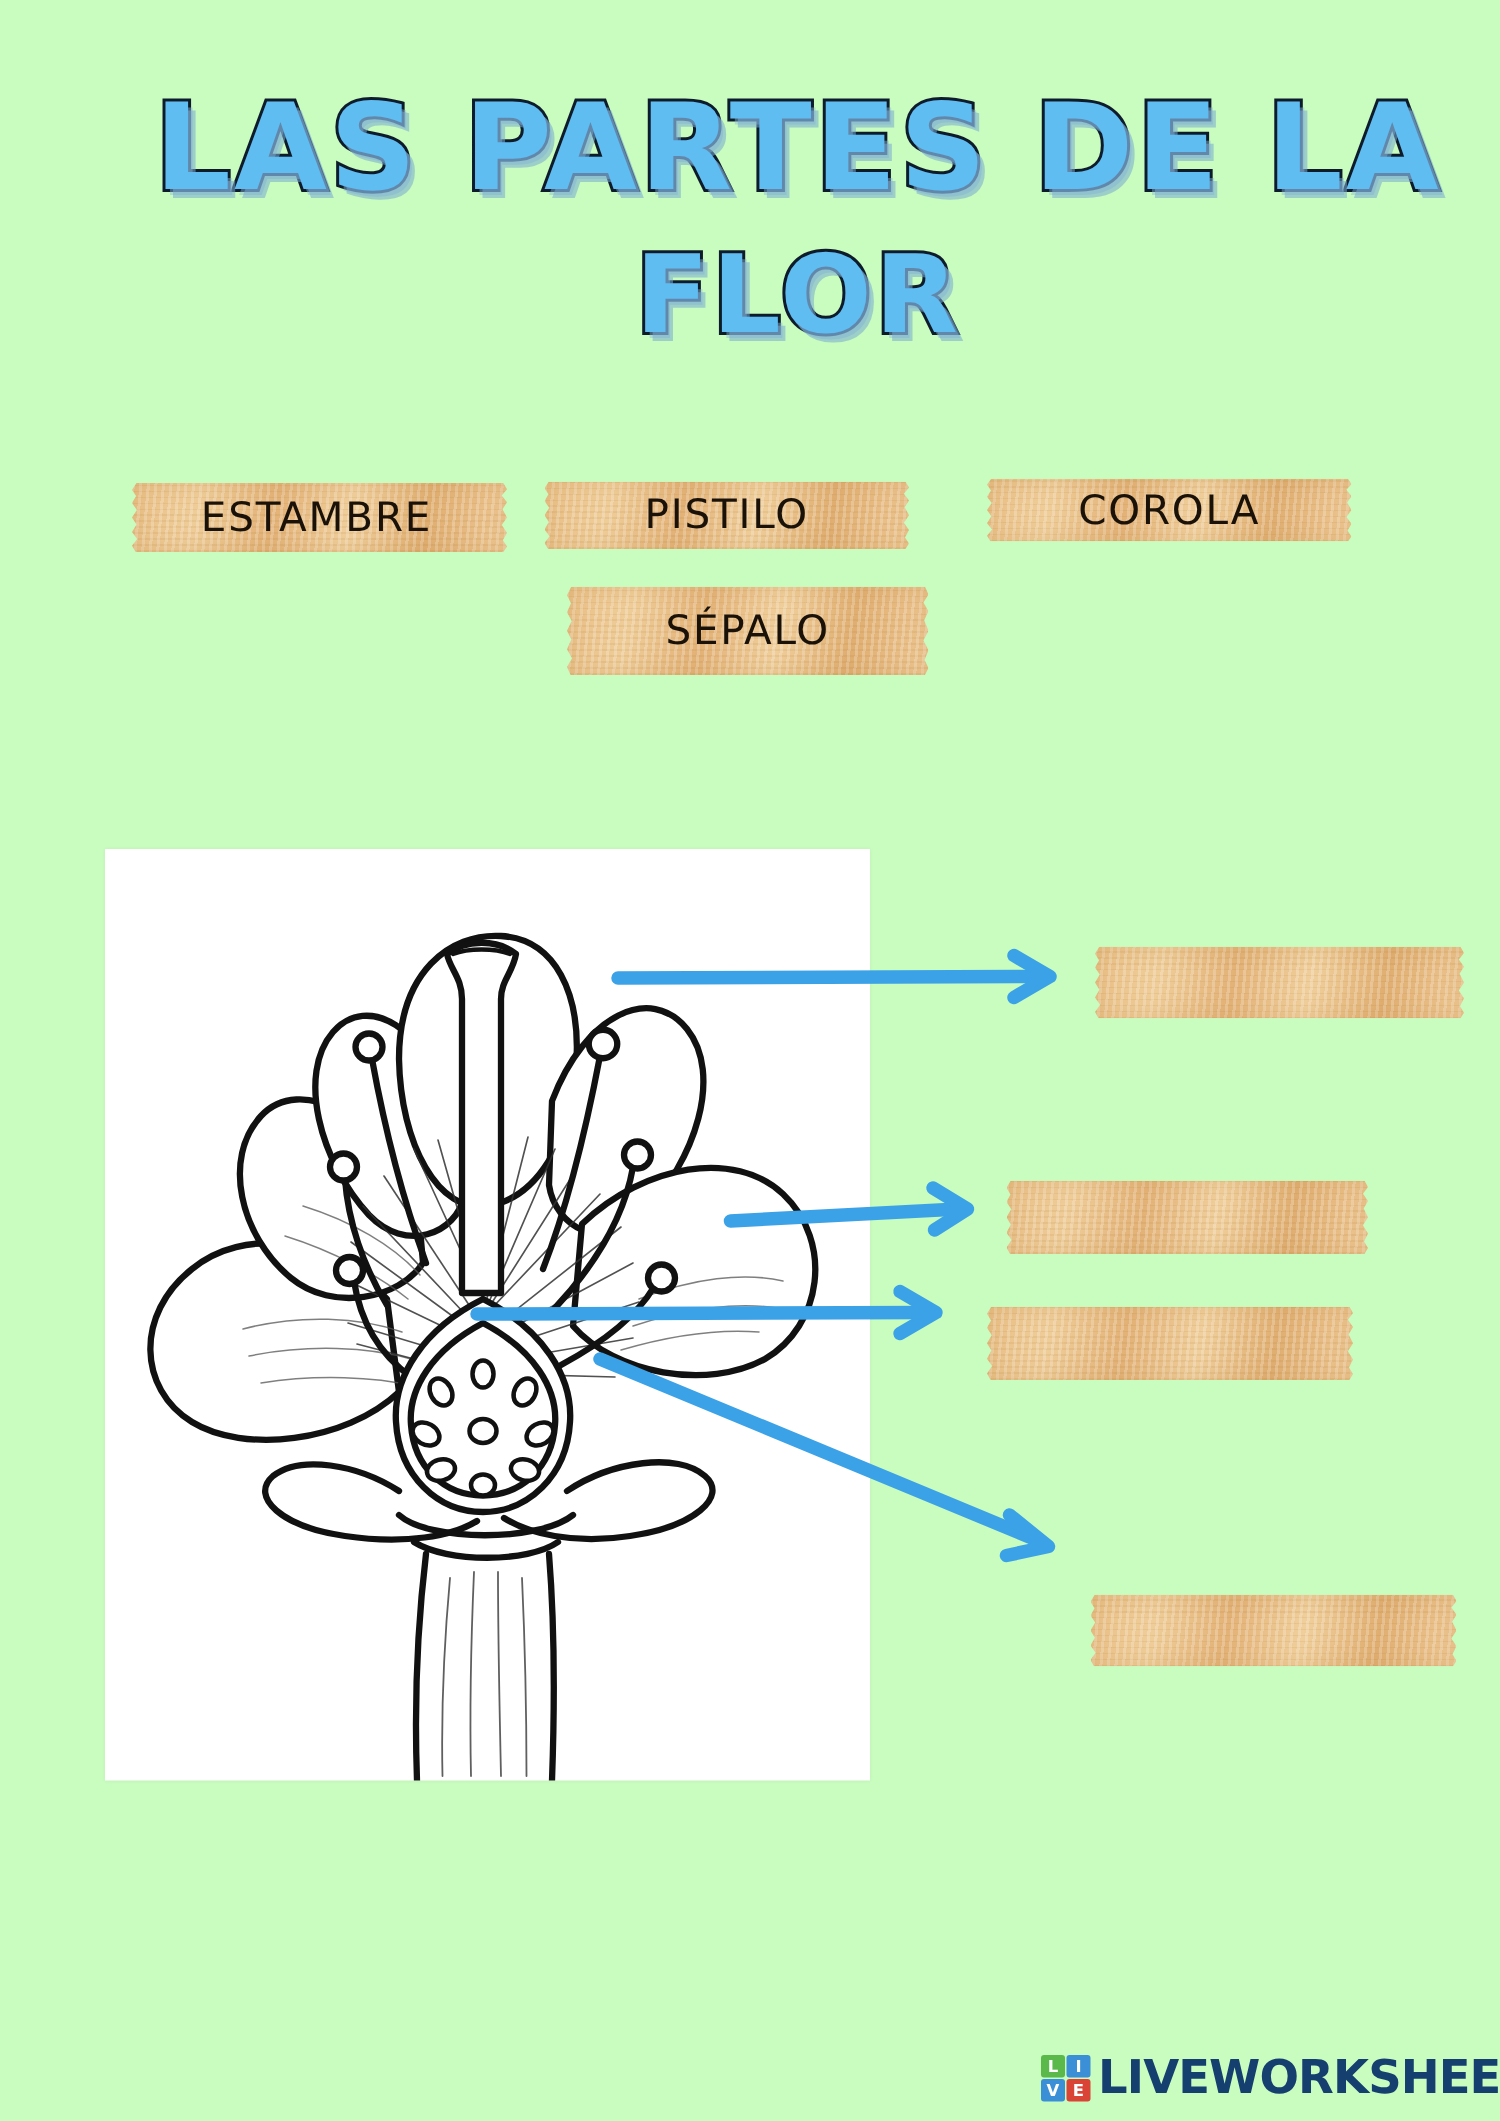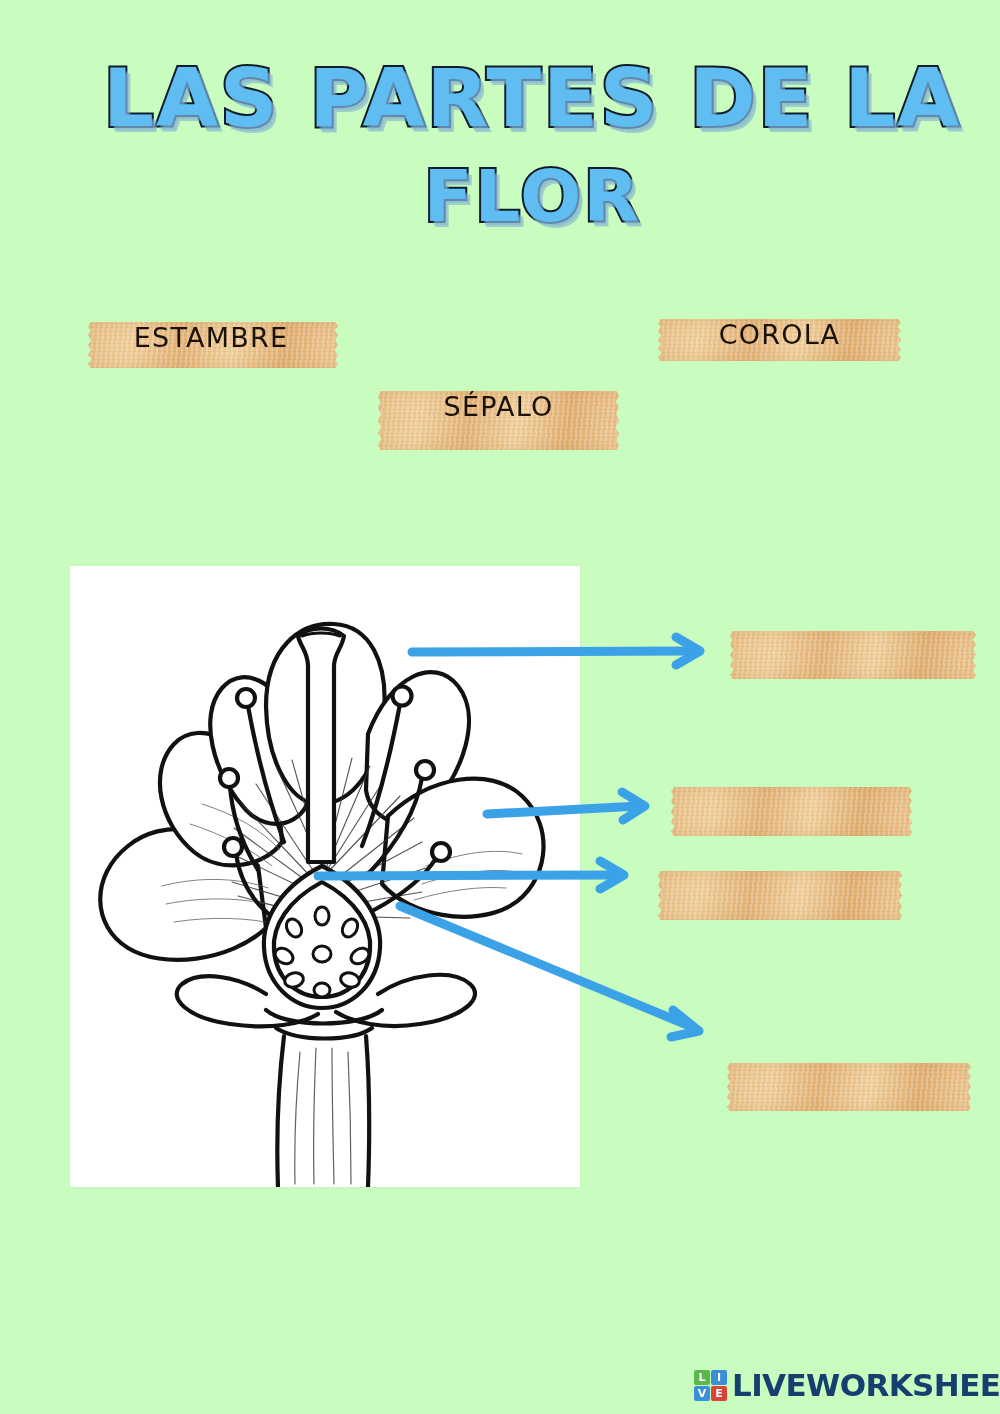--- a/index.html
+++ b/index.html
@@ -34,21 +34,21 @@
   .title-line.l2{font-size:72px;}
 
   
   .tape{
     position:absolute;
     background:
       repeating-linear-gradient(95deg, rgba(255,255,255,.22) 0 2px, rgba(0,0,0,0) 2px 5px),
       repeating-linear-gradient(0deg, rgba(160,110,40,.10) 0 1px, rgba(0,0,0,0) 1px 4px),
       linear-gradient(100deg,#e9bf86 0%,#efcd99 18%,#e3b277 38%,#f0cf9c 58%,#e0ae71 78%,#eec894 100%);
     box-shadow:inset 0 0 14px rgba(190,140,70,.28);
-    display:flex;justify-content:center;
+    display:flex;align-items:center;justify-content:center;
     -webkit-mask-image:
       radial-gradient(circle at 0% 12%, transparent 0 3px, #000 3.4px),
       linear-gradient(#000,#000);
     -webkit-mask-composite:source-over;
     clip-path:polygon(
       1.2% 0%, 99.0% 0%, 100% 9%, 98.6% 18%, 100% 28%, 98.8% 38%,
       100% 50%, 98.6% 61%, 100% 72%, 98.9% 83%, 100% 92%, 99.0% 100%,
       1.0% 100%, 0% 91%, 1.4% 81%, 0% 71%, 1.2% 60%, 0% 50%,
       1.3% 39%, 0% 29%, 1.1% 19%, 0% 10%
     );
@@ -110,20 +110,23 @@
 
 <div class="page">
 
   <div class="title-block">
     <div class="title-line">LAS PARTES DE LA</div>
     <div class="title-line l2">FLOR</div>
   </div>
 
   <div class="tape" id="wb0">
     <span class="tape-label">ESTAMBRE</span>
+  </div>
+  <div class="tape" id="wb1">
+    <span class="tape-label">PISTILO</span>
   </div>
   <div class="tape" id="wb2">
     <span class="tape-label">COROLA</span>
   </div>
   <div class="tape" id="wb3">
     <span class="tape-label">SÉPALO</span>
   </div>
 
   <div class="tape" id="ab0">
     <span class="tape-label"></span>

